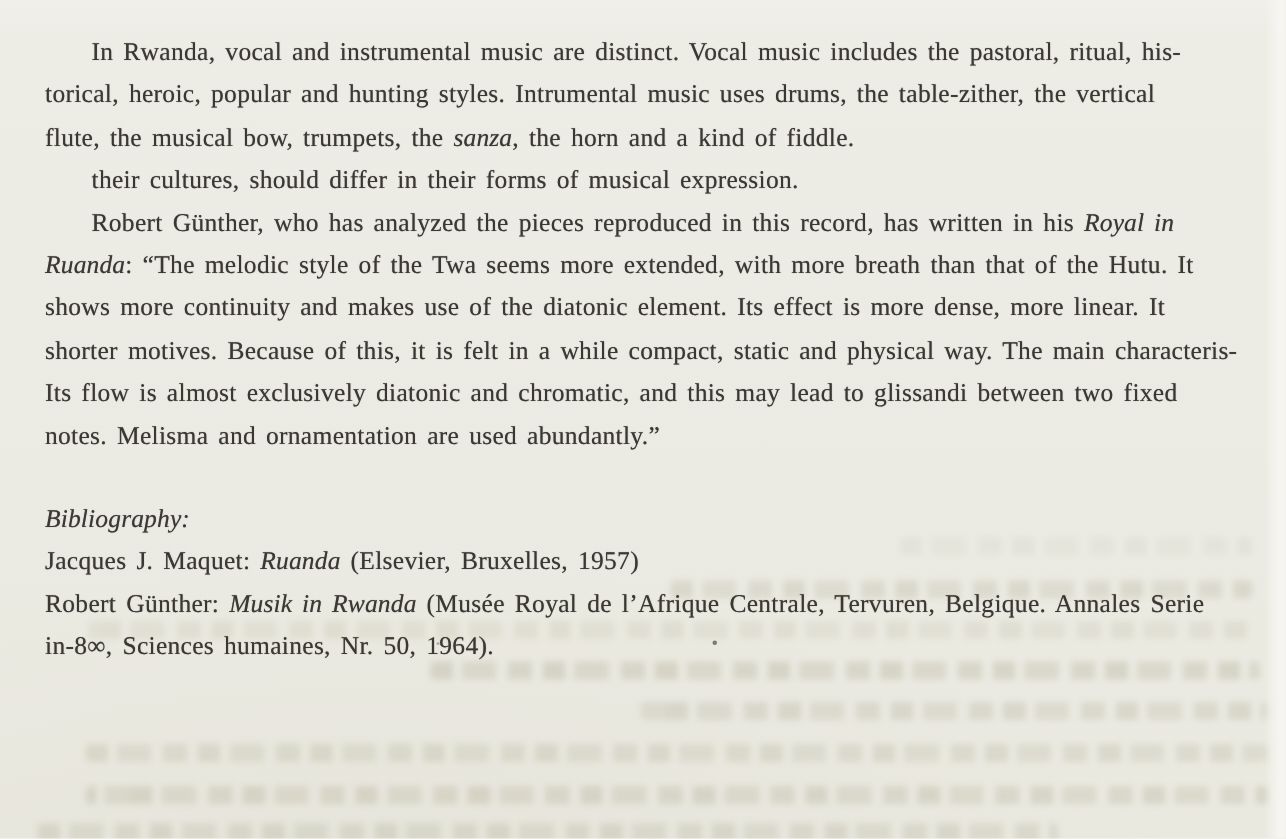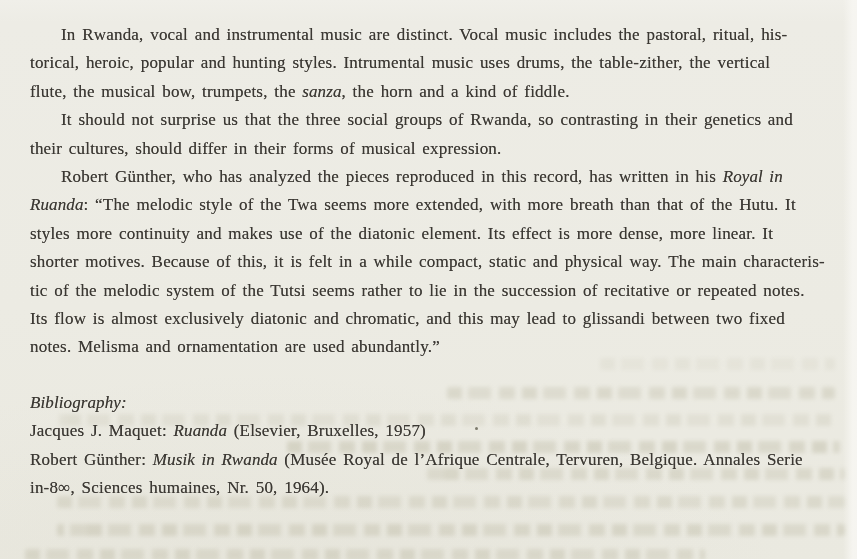--- a/index.html
+++ b/index.html
@@ -73,29 +73,27 @@
   <div class="speck speck2"></div>
 
   <div class="content">
     <div id="paragraphs">
         <div class="para">
           <div class="line"><span>In Rwanda, vocal and instrumental music are distinct. Vocal music includes the pastoral, ritual, his-</span></div>
           <div class="line"><span>torical, heroic, popular and hunting styles. Intrumental music uses drums, the table-zither, the vertical</span></div>
           <div class="line"><span>flute, the musical bow, trumpets, the </span><i>sanza</i><span>, the horn and a kind of fiddle.</span></div>
         </div>
         <div class="para">
-          <div class="line"><span>It should not surprise us that the three social groups of Rwanda, so contrasting in their genetics and</span></div>
           <div class="line"><span>their cultures, should differ in their forms of musical expression.</span></div>
         </div>
         <div class="para">
           <div class="line"><span>Robert Günther, who has analyzed the pieces reproduced in this record, has written in his </span><i>Royal in</i></div>
           <div class="line"><i>Ruanda</i><span>: “The melodic style of the Twa seems more extended, with more breath than that of the Hutu. It</span></div>
-          <div class="line"><span>styles more continuity and makes use of the diatonic element. Its effect is more dense, more linear. It</span></div>
+          <div class="line"><span>shows more continuity and makes use of the diatonic element. Its effect is more dense, more linear. It</span></div>
           <div class="line"><span>shorter motives. Because of this, it is felt in a while compact, static and physical way. The main characteris-</span></div>
-          <div class="line"><span>tic of the melodic system of the Tutsi seems rather to lie in the succession of recitative or repeated notes.</span></div>
           <div class="line"><span>Its flow is almost exclusively diatonic and chromatic, and this may lead to glissandi between two fixed</span></div>
           <div class="line"><span>notes. Melisma and ornamentation are used abundantly.”</span></div>
         </div>
       </div>
     <div id="bibliography" class="bibliography">
         <div class="line"><i>Bibliography:</i></div>
         <div class="line"><span>Jacques J. Maquet: </span><i>Ruanda</i><span> (Elsevier, Bruxelles, 1957)</span></div>
         <div class="line"><span>Robert Günther: </span><i>Musik in Rwanda</i><span> (Musée Royal de l’Afrique Centrale, Tervuren, Belgique. Annales Serie</span></div>
         <div class="line"><span>in-8∞, Sciences humaines, Nr. 50, 1964).</span></div>
       </div>

